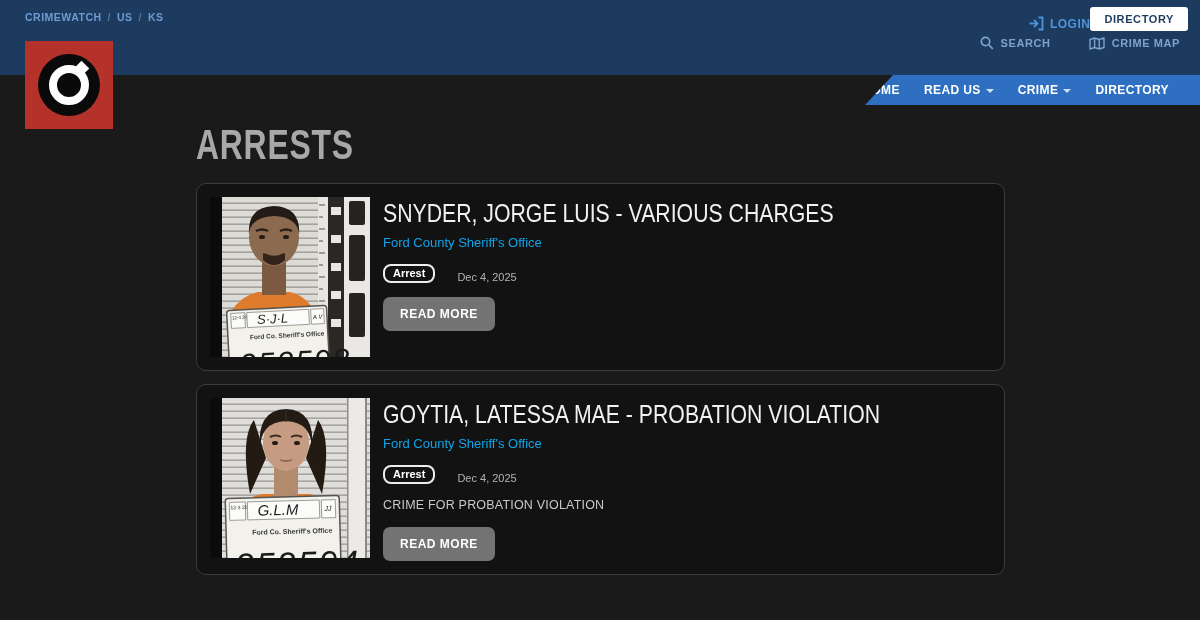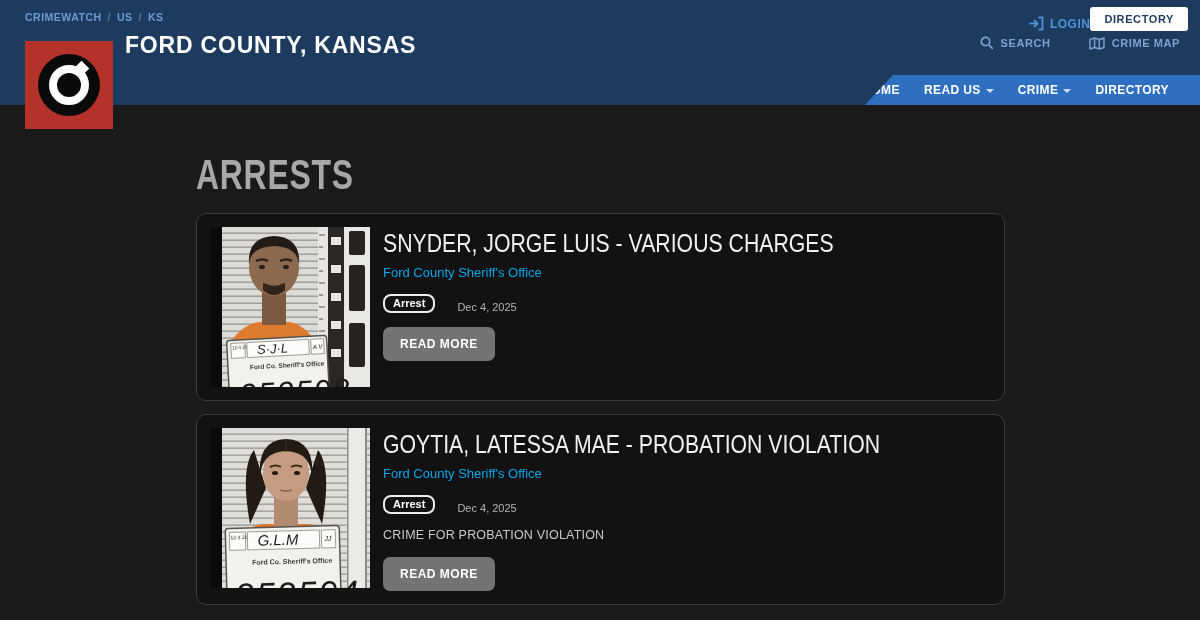--- a/index.html
+++ b/index.html
@@ -1,20 +1,20 @@
 <!DOCTYPE html>
 <html><head>
 <meta charset="utf-8">
 <style>
   * { margin:0; padding:0; box-sizing:border-box; }
   html,body { width:1200px; height:620px; overflow:hidden; }
   body { background:#1a1a1a; font-family:"Liberation Sans",sans-serif; position:relative; }
 
   
-  .site-header { position:relative; height:105px; background:#1d3b5e; z-index:2; }
+  .site-header { position:relative; height:75px; background:#1d3b5e; z-index:2; }
 
   .breadcrumb { position:absolute; left:25px; top:11px; font-size:10.5px; font-weight:700;
                 letter-spacing:.5px; color:#6d9bd3; display:flex; gap:6px; }
   .breadcrumb a { color:#6d9bd3; text-decoration:none; cursor:pointer; }
   .breadcrumb .sep { color:#55799f; }
 
   .logo { position:absolute; left:25px; top:41px; width:88px; height:88px; background:#b5322a;
           z-index:6; cursor:pointer; }
   .logo .lens { position:absolute; left:13px; top:13px; width:62px; height:62px; background:#0a0a0a;
                 border-radius:50%; }
@@ -87,21 +87,20 @@
     <a>KS</a>
   </nav>
 
   <div class="logo">
     <div class="lens">
       <div class="ring"></div>
       <div class="notch"></div>
     </div>
   </div>
 
-  <h1 class="site-title">FORD COUNTY, KANSAS</h1>
 
   <div class="util-row1">
     <div class="login-link">
       <svg width="16" height="15" viewBox="0 0 16 15">
         <path d="M1.5 7.5 H9" stroke="#4d94dd" stroke-width="1.8" fill="none"></path>
         <path d="M6 4 L9.5 7.5 L6 11" stroke="#4d94dd" stroke-width="1.8" fill="none"></path>
         <path d="M10.5 1.5 H14.5 V13.5 H10.5" stroke="#4d94dd" stroke-width="1.8" fill="none"></path>
       </svg>
       <span>LOGIN</span>
     </div>

